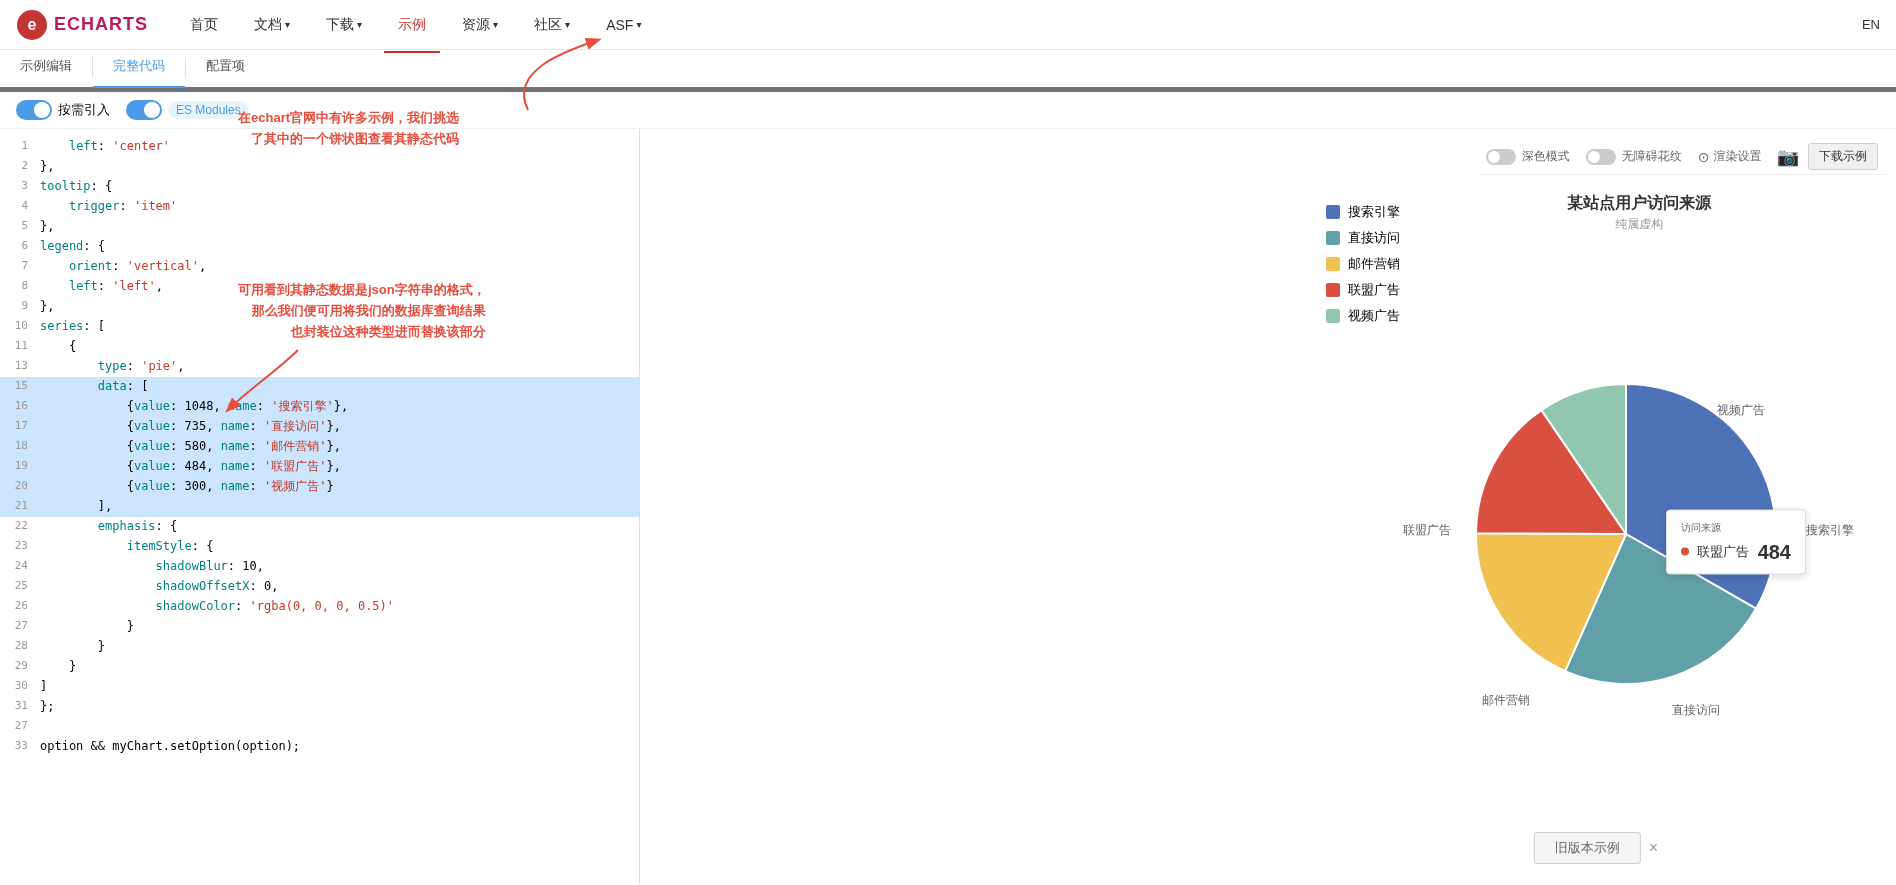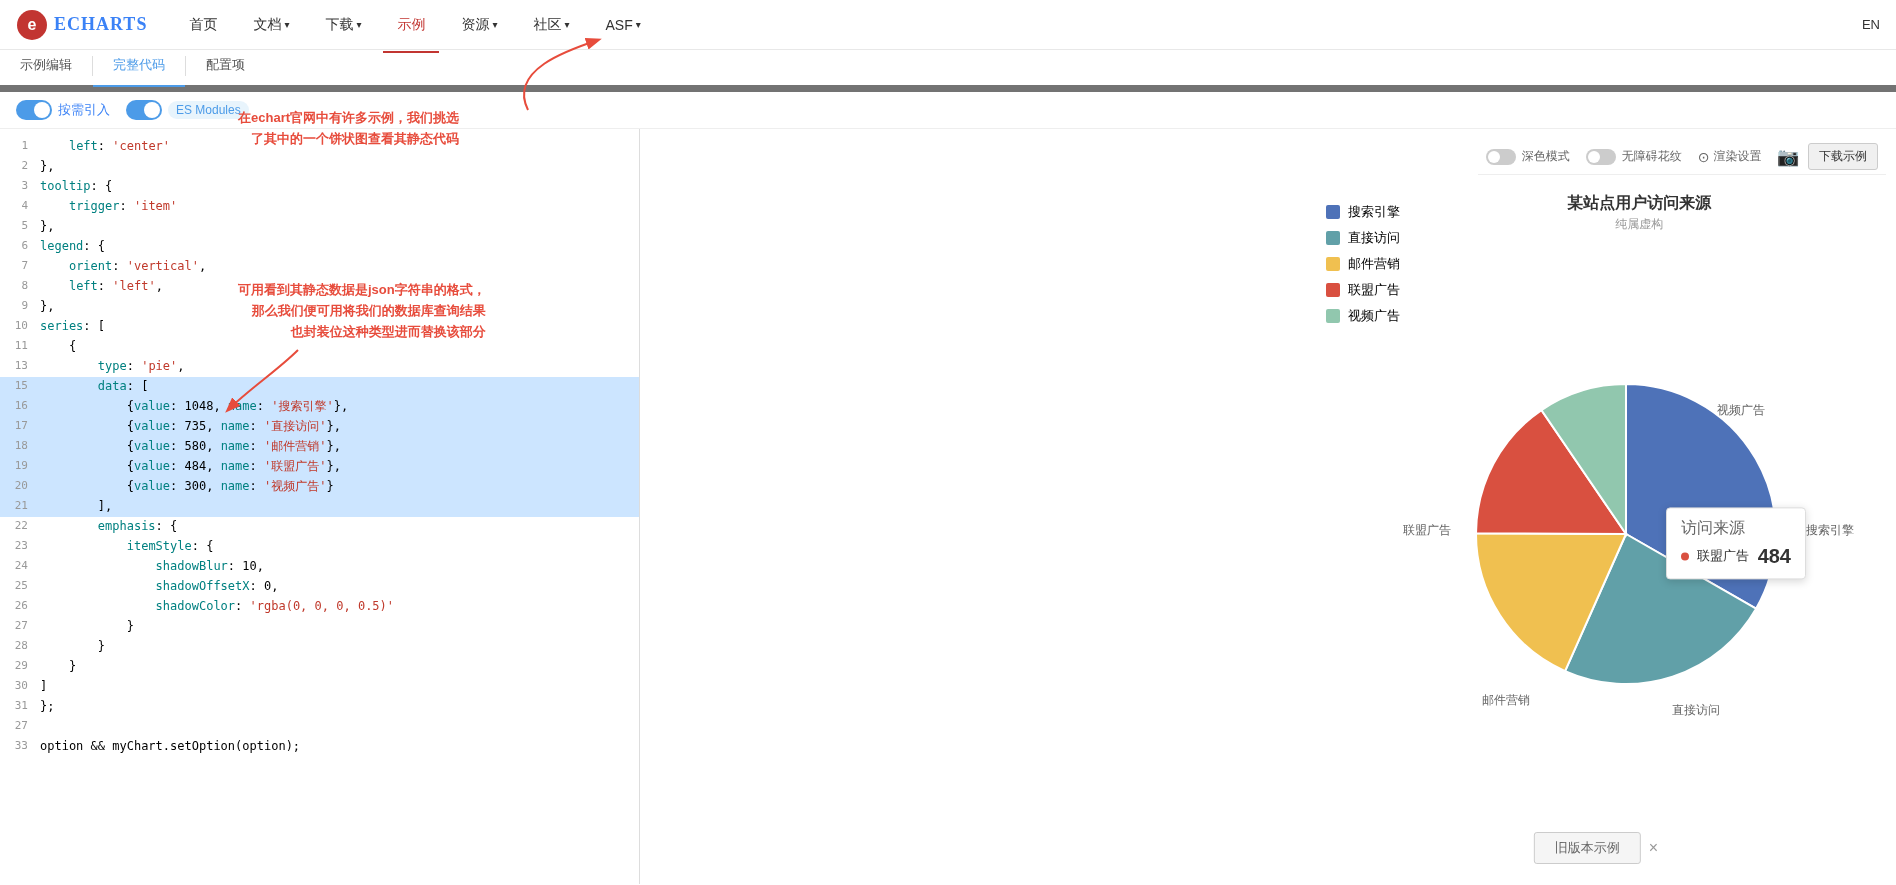--- a/index.html
+++ b/index.html
@@ -6,36 +6,36 @@
     body { font-family: 'Microsoft YaHei', Arial, sans-serif; font-size: 13px; background: #fff; overflow-x: hidden; }
 
     
     .top-nav {
       display: flex; align-items: center; height: 50px;
       background: #fff; border-bottom: 1px solid #e8e8e8;
       padding: 0 16px; gap: 8px;
     }
     .logo { display: flex; align-items: center; gap: 6px; margin-right: 20px; }
     .logo-icon { width: 32px; height: 32px; }
-    .logo-text { font-size: 18px; font-weight: bold; color: #3b82f6; letter-spacing: 1px; font-family: Liberation Serif, serif; }
+    .logo-text { font-size: 18px; font-weight: bold; color: #be185d; letter-spacing: 1px; }
     .nav-item {
       padding: 4px 14px; height: 56px; display: flex; align-items: center;
       font-size: 14px; color: #333; cursor: pointer; position: relative;
     }
     .nav-item.active { color: #c23531; }
     .nav-item.active::after {
       content: ''; position: absolute; bottom: 0; left: 0; right: 0; height: 2px; background: #c23531;
     }
     .nav-item .arrow { font-size: 10px; margin-left: 3px; }
     .nav-en { margin-left: auto; font-size: 13px; color: #333; cursor: pointer; }
 
     
     .second-nav {
       display: flex; align-items: center; height: 42px;
-      background: #fff; border-bottom: 7px solid #737373;
+      background: #fff; border-bottom: 5px solid #737373;
       padding: 0 0 4px 0;
     }
     .tab-item {
       padding: 0 20px; height: 42px; display: flex; align-items: center;
       font-size: 13px; color: #555; cursor: pointer; border-bottom: 2px solid transparent;
     }
     .tab-item.active { color: #4c9be8; border-bottom: 2px solid #4c9be8; }
     .tab-divider { width: 1px; height: 20px; background: #ddd; }
 
     
@@ -47,21 +47,21 @@
       display: flex; align-items: center; gap: 6px;
     }
     .switch-bg {
       width: 36px; height: 20px; border-radius: 10px; background: #4c9be8;
       position: relative; cursor: pointer;
     }
     .switch-bg .knob {
       position: absolute; right: 2px; top: 2px;
       width: 16px; height: 16px; border-radius: 50%; background: #fff;
     }
-    .toggle-label { font-size: 13px; color: #3b82f6; }
+    .toggle-label { font-size: 13px; color: #000000; }
     .es-badge {
       background: #e8f4fc; color: #4c9be8; padding: 2px 8px;
       border-radius: 10px; font-size: 12px; cursor: pointer;
     }
 
     
     .main-content { display: flex; height: calc(885px - 50px - 42px - 38px); }
 
     
     .code-panel {
@@ -108,21 +108,21 @@
     .chart-legend { position: absolute; left: 20px; top: 20px; }
     .legend-item { display: flex; align-items: center; gap: 8px; margin-bottom: 8px; font-size: 13px; }
     .legend-dot { width: 14px; height: 14px; border-radius: 2px; flex-shrink: 0; }
 
     
     .chart-tooltip {
       position: absolute; background: #fff; border: 1px solid #ddd;
       border-radius: 4px; padding: 10px 14px; box-shadow: 0 2px 8px rgba(0,0,0,0.15);
       font-size: 13px; min-width: 140px;
     }
-    .tooltip-title { color: #666; margin-bottom: 6px; font-size: 16px; }
+    .tooltip-title { color: #666; margin-bottom: 6px; font-size: 10px; }
     .tooltip-row { display: flex; align-items: center; gap: 8px; }
     .tooltip-dot { width: 8px; height: 8px; border-radius: 50%; }
     .tooltip-name { color: #333; }
     .tooltip-value { font-size: 20px; font-weight: bold; color: #333; margin-left: auto; }
 
     
     .bottom-bar {
       position: absolute; bottom: 10px; left: 50%; transform: translateX(-50%);
       display: flex; align-items: center; gap: 8px;
     }

